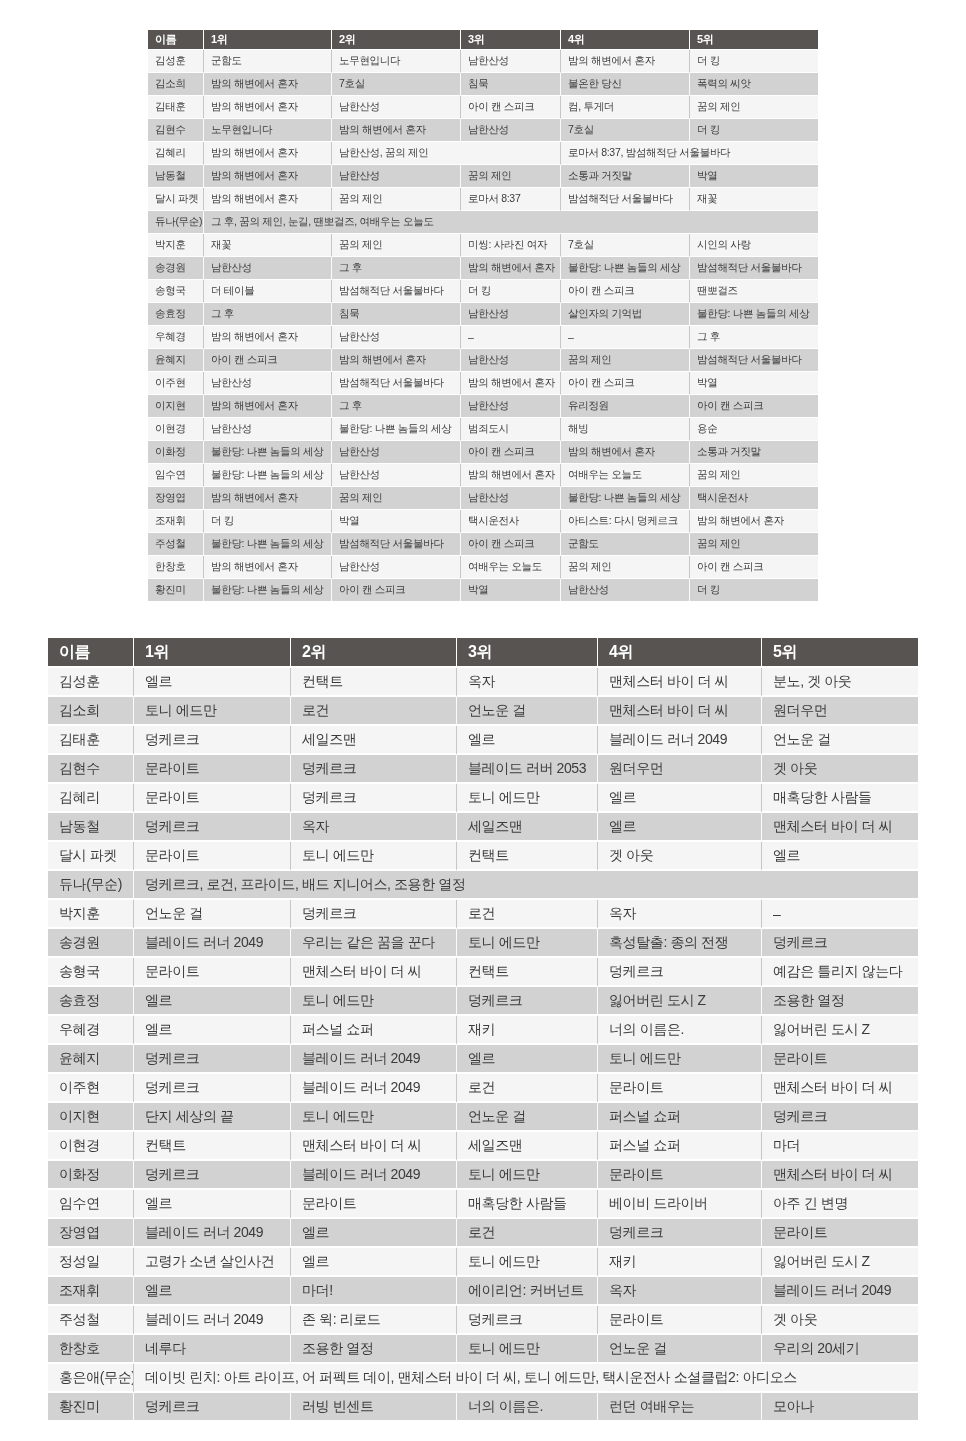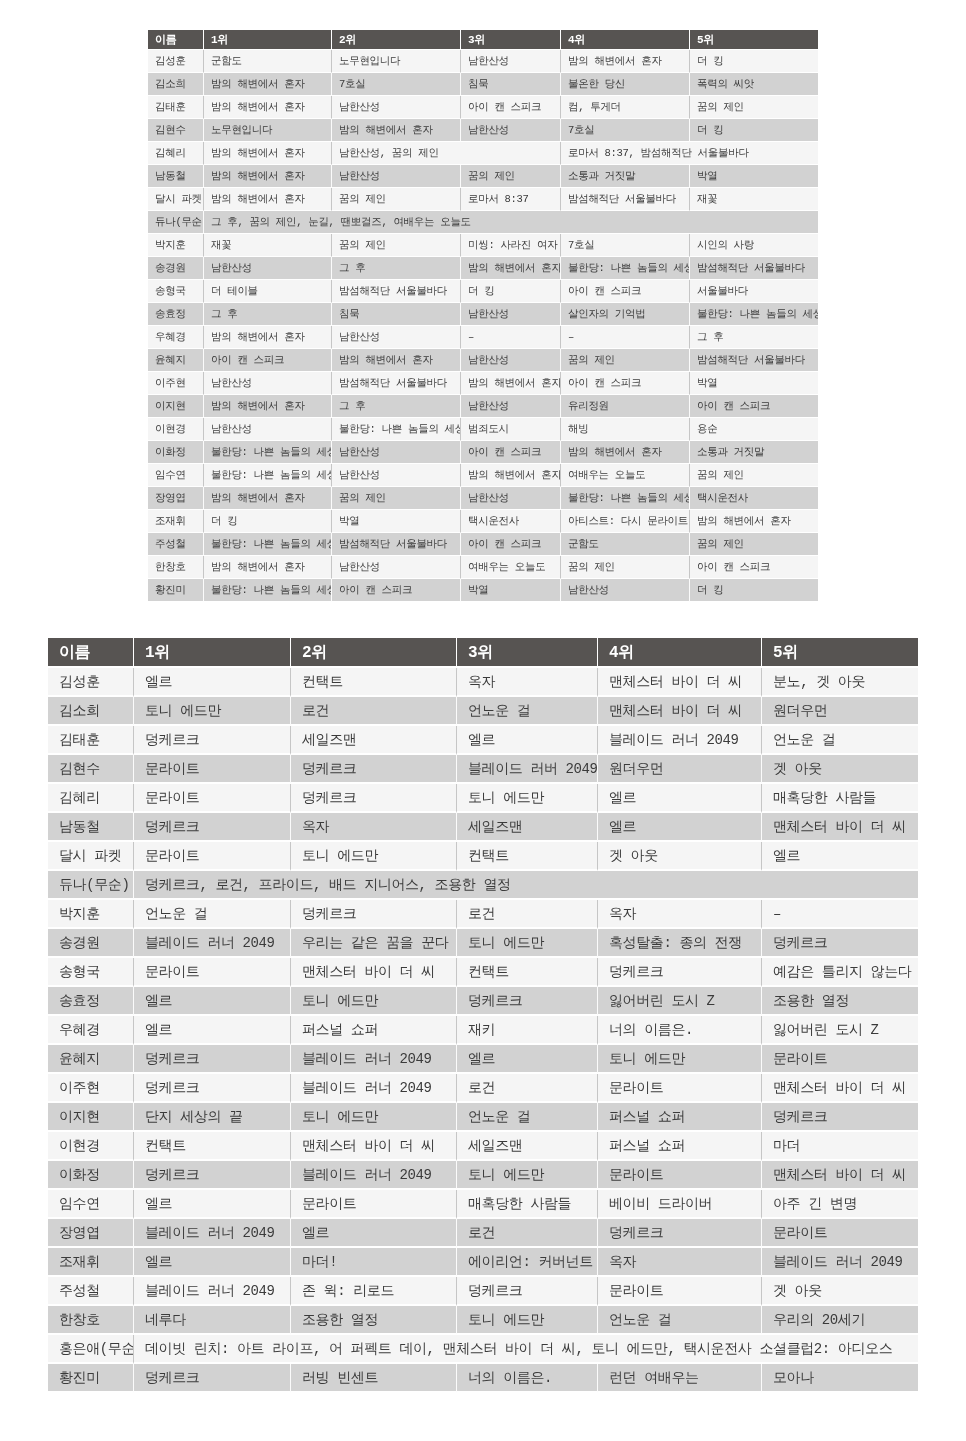--- a/index.html
+++ b/index.html
@@ -19,21 +19,20 @@
   }
   body {
     width: 966px;
     min-height: 1441px;
   }
   table {
     border-collapse: separate;
     border-spacing: 0;
     table-layout: fixed;
     color: var(--body-text);
-    font-family: Liberation Mono, monospace;
   }
   th {
     background: var(--header-bg);
     color: var(--header-text);
     font-weight: bold;
     text-align: left;
     border-right: 1px solid #ffffff;
     border-bottom: 1px solid #ffffff;
     white-space: nowrap;
     overflow: hidden;
@@ -166,21 +165,21 @@
           <td>밤의 해변에서 혼자</td>
           <td>불한당: 나쁜 놈들의 세상</td>
           <td>밤섬해적단 서울불바다</td>
         </tr>
         <tr class="light">
           <td>송형국</td>
           <td>더 테이블</td>
           <td>밤섬해적단 서울불바다</td>
           <td>더 킹</td>
           <td>아이 캔 스피크</td>
-          <td>서울불바다</td>
+          <td>땐뽀걸즈</td>
         </tr>
         <tr class="dark">
           <td>송효정</td>
           <td>그 후</td>
           <td>침묵</td>
           <td>남한산성</td>
           <td>살인자의 기억법</td>
           <td>불한당: 나쁜 놈들의 세상</td>
         </tr>
         <tr class="light">
@@ -245,21 +244,21 @@
           <td>꿈의 제인</td>
           <td>남한산성</td>
           <td>불한당: 나쁜 놈들의 세상</td>
           <td>택시운전사</td>
         </tr>
         <tr class="light">
           <td>조재휘</td>
           <td>더 킹</td>
           <td>박열</td>
           <td>택시운전사</td>
-          <td>아티스트: 다시 문라이트</td>
+          <td>아티스트: 다시 덩케르크</td>
           <td>밤의 해변에서 혼자</td>
         </tr>
         <tr class="dark">
           <td>주성철</td>
           <td>불한당: 나쁜 놈들의 세상</td>
           <td>밤섬해적단 서울불바다</td>
           <td>아이 캔 스피크</td>
           <td>군함도</td>
           <td>꿈의 제인</td>
         </tr>
@@ -323,21 +322,21 @@
           <td>덩케르크</td>
           <td>세일즈맨</td>
           <td>엘르</td>
           <td>블레이드 러너 2049</td>
           <td>언노운 걸</td>
         </tr>
         <tr class="dark">
           <td>김현수</td>
           <td>문라이트</td>
           <td>덩케르크</td>
-          <td>블레이드 러버 2049</td>
+          <td>블레이드 러버 2053</td>
           <td>원더우먼</td>
           <td>겟 아웃</td>
         </tr>
         <tr class="light">
           <td>김혜리</td>
           <td>문라이트</td>
           <td>덩케르크</td>
           <td>토니 에드만</td>
           <td>엘르</td>
           <td>매혹당한 사람들</td>
@@ -451,20 +450,28 @@
           <td>아주 긴 변명</td>
         </tr>
         <tr class="dark">
           <td>장영엽</td>
           <td>블레이드 러너 2049</td>
           <td>엘르</td>
           <td>로건</td>
           <td>덩케르크</td>
           <td>문라이트</td>
         </tr>
+        <tr class="light">
+          <td>정성일</td>
+          <td>고령가 소년 살인사건</td>
+          <td>엘르</td>
+          <td>토니 에드만</td>
+          <td>재키</td>
+          <td>잃어버린 도시 Z</td>
+        </tr>
         <tr class="dark">
           <td>조재휘</td>
           <td>엘르</td>
           <td>마더!</td>
           <td>에이리언: 커버넌트</td>
           <td>옥자</td>
           <td>블레이드 러너 2049</td>
         </tr>
         <tr class="light">
           <td>주성철</td>

